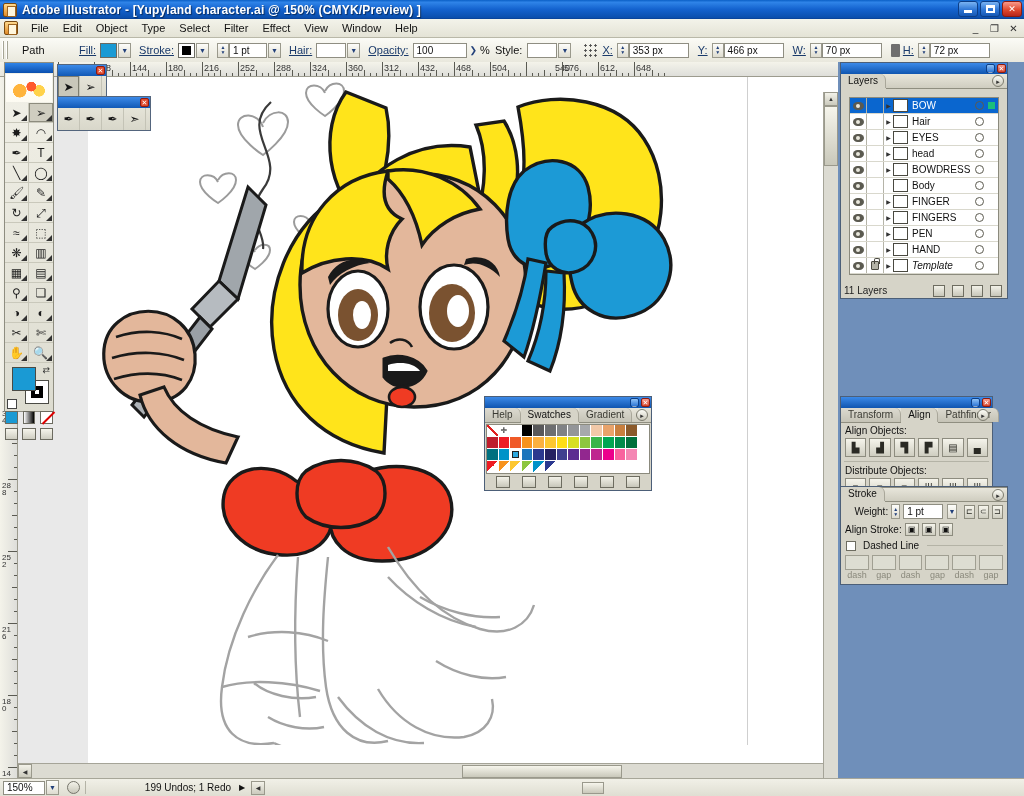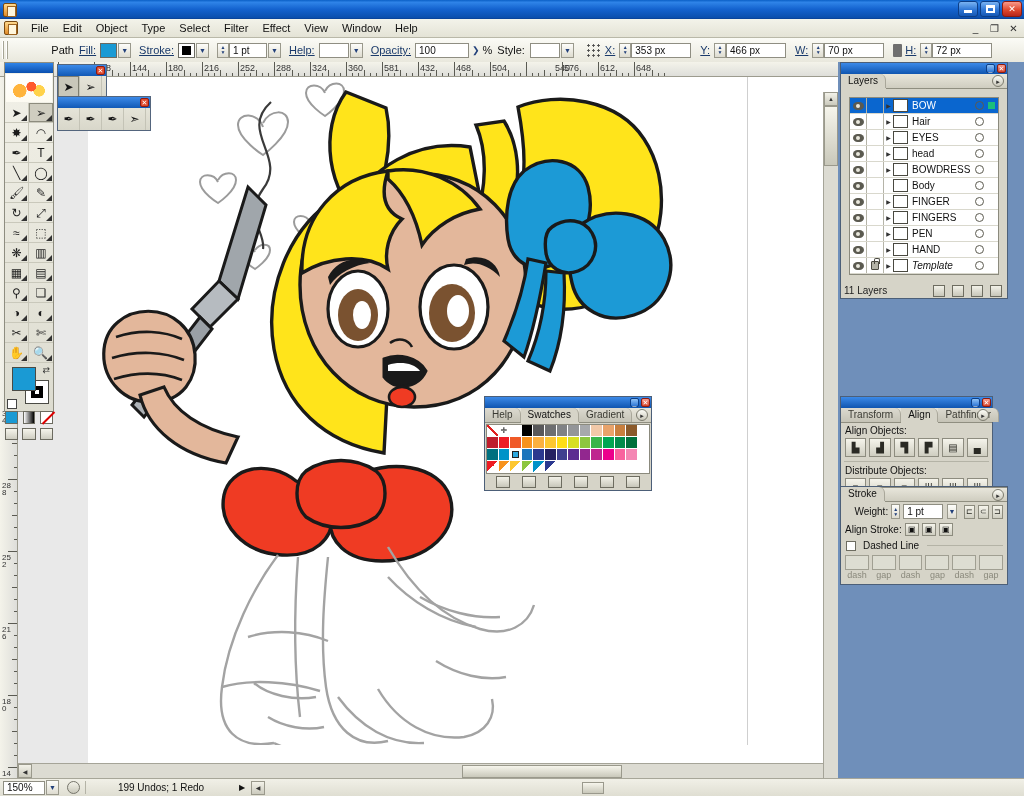--- a/index.html
+++ b/index.html
@@ -42,21 +42,21 @@
   .menubar .doc-icon{width:14px;height:14px;margin-right:6px;background:linear-gradient(#ffd98c,#e08b28);
      border:1px solid #7a4a10;border-radius:2px;position:relative;}
   .menubar .doc-icon:after{content:"";position:absolute;left:3px;top:2px;width:7px;height:9px;background:#fff6dc;border:1px solid #9c6320;}
   .menu-item { padding:2px 7px; font-size:11px; color:#111; cursor:default; }
   .doc-btns{position:absolute;right:3px;top:2px;display:flex;gap:4px;color:#333;font-size:10px;}
   .doc-btns span{width:15px;height:14px;display:flex;align-items:center;justify-content:center;}
 
   
   .ctrlbar{position:absolute;left:0;top:38px;width:1024px;height:25px;
     background:linear-gradient(to bottom,#fbfbf6,#e9e8dd);border-bottom:1px solid #a9a89a;
-    display:flex;align-items:center;padding-left:2px;font-size:11px;color:#111;text-align:right;}
+    display:flex;align-items:center;padding-left:2px;font-size:11px;color:#111;}
   .grip{width:6px;height:18px;margin-right:6px;
     background:repeating-linear-gradient(to right,#fff 0 1px,#a6a595 1px 2px,transparent 2px 4px);}
   .ctrl-label{color:#1a3a6b;text-decoration:underline;margin-right:4px;}
   .ctrl-plain{color:#111;margin-right:5px;}
   .swatch-box{width:17px;height:15px;border:1px solid #6a6a62;}
   .swatch-box.fill{background:#1a9ad4;}
   .swatch-box.stroke{background:#fff;position:relative;}
   .swatch-box.stroke:after{content:"";position:absolute;left:3px;top:2px;right:3px;bottom:2px;background:#000;}
   .mini-arrow{width:13px;height:15px;border:1px solid #9a998c;background:linear-gradient(#fdfdfa,#dedcd0);
      display:flex;align-items:center;justify-content:center;font-size:7px;color:#22407a;margin-left:1px;margin-right:8px;}
@@ -203,20 +203,21 @@
   .sb-thumb{background:linear-gradient(#f6f5ec,#c9c8ba);border:1px solid #9a998c;}
   .desk-right{position:absolute;left:838px;top:62px;width:186px;height:716px;background:#6f8fba;}
 </style>
 </head>
 <body>
 
 <div class="app">
 
   <div class="titlebar">
     <div class="tb-icon"></div>
+    <div class="tb-title">Adobe Illustrator - [Yupyland character.ai @ 150% (CMYK/Preview) ]</div>
     <div class="win-btns">
       <div class="wbtn min">
           <i></i>
         </div>
       <div class="wbtn max">
           <i></i>
         </div>
       <div class="wbtn close">✕</div>
     </div>
   </div>
@@ -248,21 +249,21 @@
     <div class="mini-arrow">▼</div>
     <div class="ctrl-label">Stroke:</div>
     <div class="swatch-box stroke"></div>
     <div class="mini-arrow">▼</div>
     <div class="spin">
         <span>▲</span>
         <span>▼</span>
       </div>
     <div class="field w38">1 pt</div>
     <div class="mini-arrow">▼</div>
-    <div class="ctrl-label">Help:</div>
+    <div class="ctrl-label">Hair:</div>
     <div class="field w30"></div>
     <div class="mini-arrow">▼</div>
     <div class="ctrl-label">Opacity:</div>
     <div class="field w54">100</div>
     <div style="color:#22407a;font-size:9px;margin:0 3px;">❯</div>
     <div class="ctrl-plain">%</div>
     <div class="ctrl-plain">Style:</div>
     <div class="field w30"></div>
     <div class="mini-arrow">▼</div>
     <div class="refpt"></div>
@@ -357,21 +358,21 @@
         <div class="rh-tick" style="left: 310px; height: 6px;"></div>
         <div class="rh-tick" style="left: 316px; height: 3px;"></div>
         <div class="rh-tick" style="left: 322px; height: 3px;"></div>
         <div class="rh-num" style="left: 330px;">360</div>
         <div class="rh-tick" style="left: 328px; height: 14px;"></div>
         <div class="rh-tick" style="left: 334px; height: 3px;"></div>
         <div class="rh-tick" style="left: 340px; height: 3px;"></div>
         <div class="rh-tick" style="left: 346px; height: 6px;"></div>
         <div class="rh-tick" style="left: 352px; height: 3px;"></div>
         <div class="rh-tick" style="left: 358px; height: 3px;"></div>
-        <div class="rh-num" style="left: 366px;">581</div>
+        <div class="rh-num" style="left: 366px;">312</div>
         <div class="rh-tick" style="left: 364px; height: 14px;"></div>
         <div class="rh-tick" style="left: 370px; height: 3px;"></div>
         <div class="rh-tick" style="left: 376px; height: 3px;"></div>
         <div class="rh-tick" style="left: 382px; height: 6px;"></div>
         <div class="rh-tick" style="left: 388px; height: 3px;"></div>
         <div class="rh-tick" style="left: 394px; height: 3px;"></div>
         <div class="rh-num" style="left: 402px;">432</div>
         <div class="rh-tick" style="left: 400px; height: 14px;"></div>
         <div class="rh-tick" style="left: 406px; height: 3px;"></div>
         <div class="rh-tick" style="left: 412px; height: 3px;"></div>
@@ -950,20 +951,20 @@
         </div>
       <div style="height:4px;"></div>
     </div>
   </div>
 
   <div class="statusbar">
     <div class="zoomfield">150%</div>
     <div class="mini-arrow">▼</div>
     <div class="sb-ic"></div>
     <div class="sb-sep"></div>
-    <div style="width:140px;text-align:center;">199 Undos; 1 Redo</div>
+    <div style="width:140px;text-align:right;">199 Undos; 1 Redo</div>
     <div style="margin-left:8px;font-size:8px;">▶</div>
     <div class="sb-arrow" style="margin-left:6px;">◀</div>
     <div style="flex:1;"></div>
     <div class="sb-thumb" style="width:22px;height:12px;margin-right:420px;"></div>
   </div>
 
 </div>
 
 </body></html>

